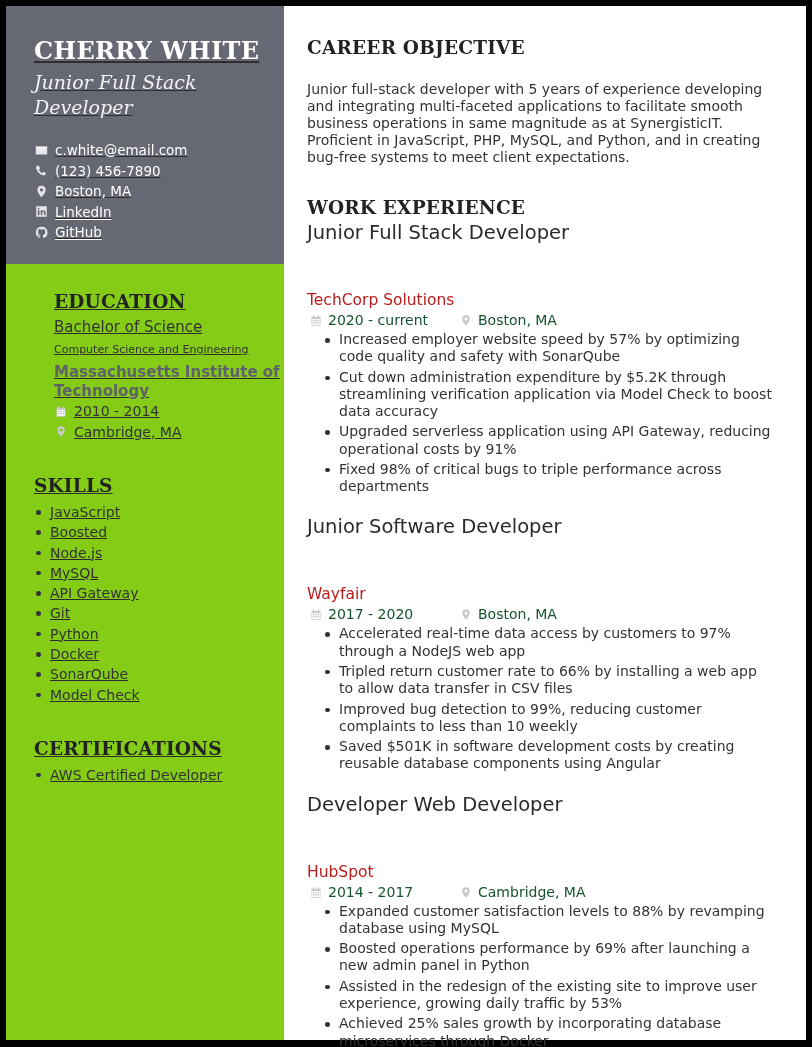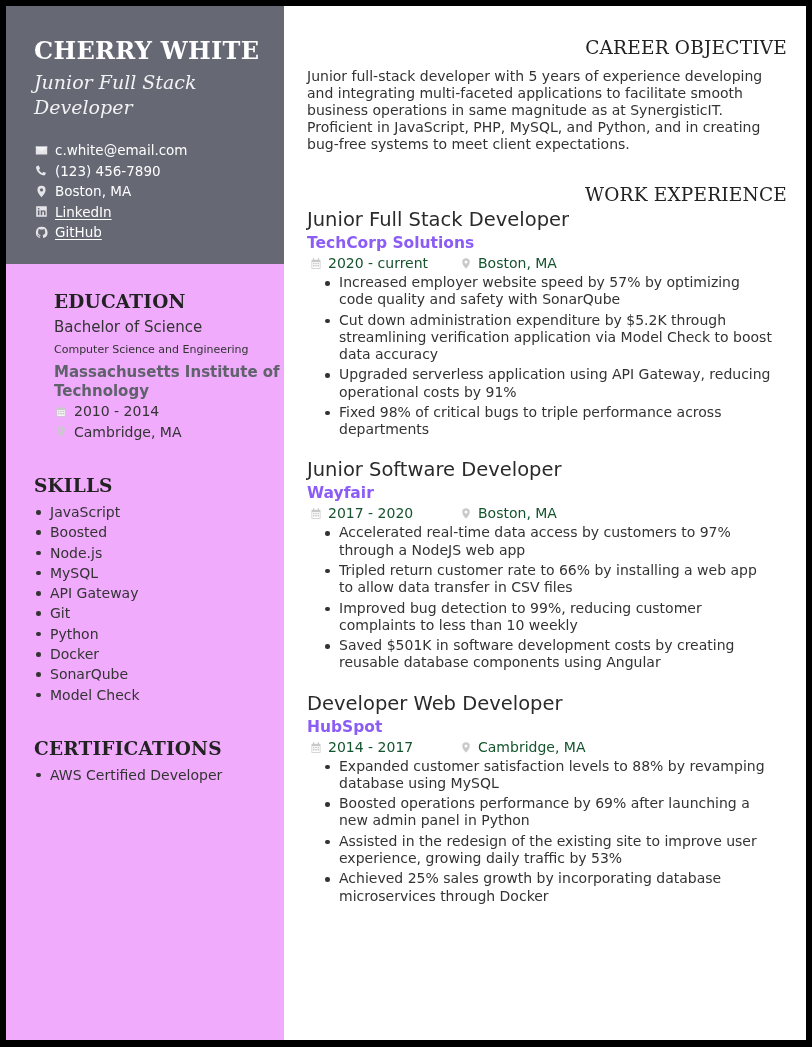--- a/index.html
+++ b/index.html
@@ -3,21 +3,21 @@
 <meta charset="utf-8">
 <style>
   * { box-sizing: border-box; margin: 0; padding: 0; }
   html, body { width: 812px; height: 1047px; background: #000; overflow: hidden; }
   body { position: relative; font-family: "DejaVu Sans", sans-serif; color: #2e2e2e; }
   .page {
     position: absolute; left: 6px; top: 6px; width: 800px; height: 1034px;
     background: #ffffff; display: flex;
   }
   .sidebar {
-    width: 278px; height: 100%; background: #f0abfc; flex-shrink: 0;
+    width: 278px; height: 100%; background: #84cc16; flex-shrink: 0; text-decoration: underline;
   }
   .header-box {
     background: #666874; height: 258px; padding: 28px 20px 0 28px; color: #fff;
   }
   .name {
     font-family: "DejaVu Serif", serif; font-weight: bold; font-size: 24px;
     letter-spacing: 0.3px; line-height: 34px; color: #fff;
   }
   .title {
     font-family: "DejaVu Serif", serif; font-style: italic; font-size: 19px;
@@ -49,29 +49,29 @@
   ul.bul li { position: relative; padding-left: 16px; font-size: 14px; line-height: 20.3px; color: #333; }
   ul.bul li::before {
     content: ""; position: absolute; left: 2px; top: 8px; width: 4.5px; height: 4.5px;
     border-radius: 50%; background: #333;
   }
   .certs { margin-top: 32px; }
   .certs .side-h { margin-bottom: 4px; }
 
   .main { flex: 1; padding: 30px 20px 0 23px; }
   .main-h {
-    font-family: "DejaVu Serif", serif; font-weight: normal; font-size: 18.5px;
-    color: #222; letter-spacing: 0.2px; line-height: 24px; text-align: right;
-  }
-  .objective p { font-size: 14px; line-height: 17px; color: #333; margin-top: 8px; width: 480px; }
+    font-family: "DejaVu Serif", serif; font-weight: bold; font-size: 18.5px;
+    color: #222; letter-spacing: 0.2px; line-height: 24px;
+  }
+  .objective p { font-size: 14px; line-height: 17px; color: #333; margin-top: 21px; width: 480px; }
   .work { margin-top: 30px; }
   .job { margin-top: 0; }
   .job + .job { margin-top: 19px; }
   .job-title { font-size: 19.5px; line-height: 26px; color: #2a2a2a; }
-  .job-company { font-size: 15.5px; line-height: 20px; font-weight: bold; color: #8b5cf6; }
+  .job-company { font-size: 15.5px; line-height: 20px; font-weight: normal; color: #b91c1c; margin-top: 44px; }
   .job-meta { display: flex; align-items: flex-start; font-size: 14px; line-height: 21px; color: #14532d; margin-left: 2px; }
   .job-meta .ic { width: 14px; height: 14px; margin-right: 5px; display: inline-flex; align-items: center; justify-content: center; }
   .job-meta .ic svg { width: 12px; height: 13px; fill: #c9c9cc; }
   .job-meta .date { width: 150px; display: flex; align-items: center; }
   .job-meta .loc { display: flex; align-items: center; }
   .job ul.bul { margin-left: 16px; }
   .job ul.bul li { line-height: 17.2px; margin-bottom: 3.2px; padding-left: 16px; width: 450px; }
   .job ul.bul li::before { top: 7px; }
 </style>
 </head>

